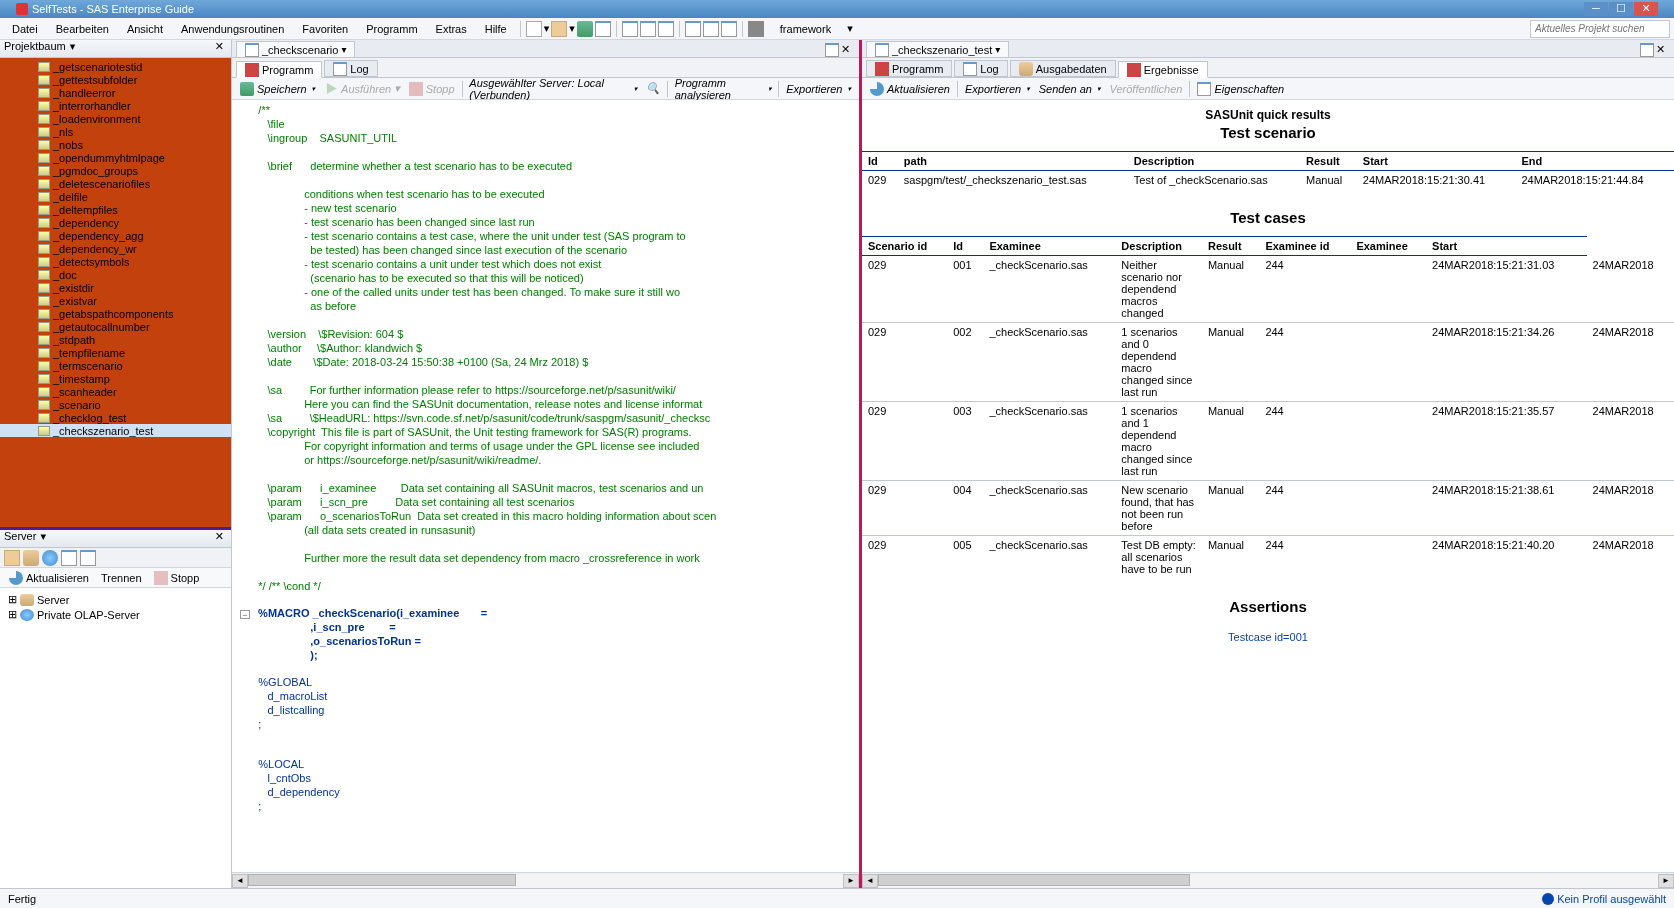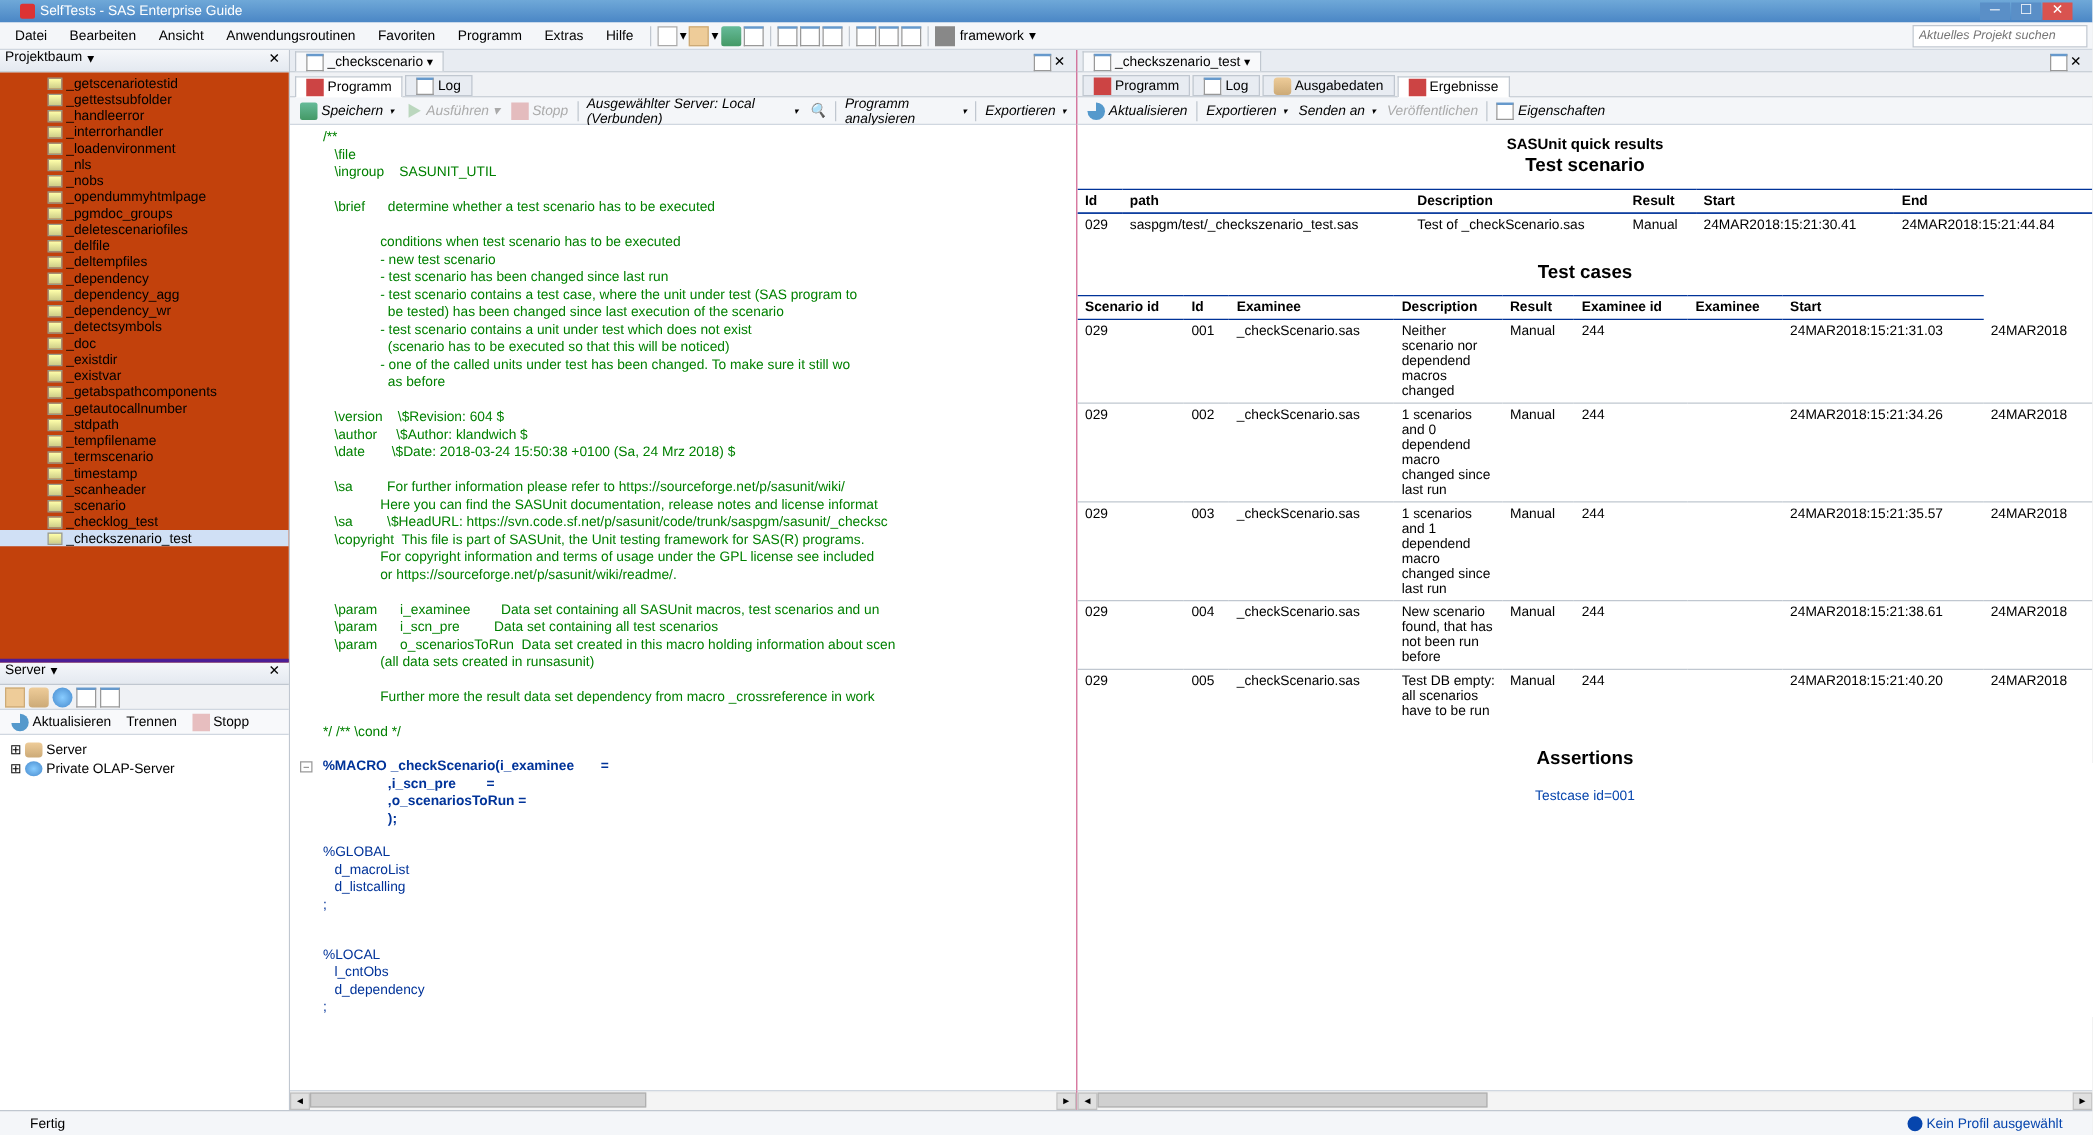--- a/index.html
+++ b/index.html
@@ -8,21 +8,21 @@
 .titlebar { background: linear-gradient(#6fa8d8, #4a86c5); height: 18px; display: flex; align-items: center; padding: 0 16px; color: #fff; font-size: 10px; }
 .titlebar .icon { width: 12px; height: 12px; background: #d33; border-radius: 2px; margin-right: 4px; }
 .titlebar .wincontrols { margin-left: auto; display: flex; }
 .titlebar .wincontrols div { width: 24px; height: 14px; background: #5a8fc7; margin-left: 1px; text-align: center; line-height: 12px; cursor: pointer; }
 .titlebar .wincontrols .close { background: #d9534f; }
 
 .menubar { background: #f4f6f9; height: 22px; border-bottom: 1px solid #d0d7e0; display: flex; align-items: center; padding: 0 4px; gap: 2px; }
 .menubar .item { padding: 2px 8px; cursor: pointer; }
 .menubar .divider { width: 1px; height: 16px; background: #c0c7d0; margin: 0 3px; }
 .menubar .tbicon { width: 16px; height: 16px; cursor: pointer; display: inline-block; }
-.menubar .framework { display: flex; align-items: center; gap: 4px; }
+.menubar .framework { display: flex; align-items: center; gap: 16px; }
 .menubar .search-box { margin-left: auto; width: 140px; height: 18px; border: 1px solid #c0c7d0; padding: 0 4px; font-style: italic; color: #888; font-size: 10px; }
 
 .maincontent { flex: 1; display: flex; overflow: hidden; }
 
 .leftcol { width: 232px; display: flex; flex-direction: column; border-right: 1px solid #c0c7d0; }
 .panel-header { background: linear-gradient(#f5f7fa, #e4e9f0); height: 18px; border-bottom: 1px solid #c0c7d0; display: flex; align-items: flex-start; padding: 0 4px; font-size: 10px; }
 .panel-header .close-x { margin-left: auto; cursor: pointer; padding: 0 3px; }
 .panel-header .pin { margin-left: 4px; cursor: pointer; }
 
 .tree-panel { flex: 1; background: #c2410c; overflow-y: auto; overflow-x: hidden; border-bottom: 3px solid #4c1d95; position: relative; }
@@ -35,21 +35,21 @@
 .server-panel { height: 340px; display: flex; flex-direction: column; }
 .server-toolbar { background: #f0f2f5; border-bottom: 1px solid #d0d7e0; height: 20px; display: flex; align-items: center; padding: 0 4px; gap: 3px; }
 .server-toolbar .sicon { width: 16px; height: 16px; cursor: pointer; }
 .server-toolbar2 { background: #f8f9fb; border-bottom: 1px solid #d0d7e0; height: 20px; display: flex; align-items: center; padding: 0 4px; gap: 2px; font-size: 10px; }
 .server-toolbar2 .btn { padding: 2px 5px; cursor: pointer; display: flex; align-items: center; gap: 3px; }
 .server-tree { flex: 1; background: #fff; padding: 4px; }
 .server-tree .node { display: flex; align-items: center; gap: 3px; padding: 1px 0 1px 4px; cursor: pointer; }
 .server-tree .node .exp { width: 9px; text-align: center; }
 .server-tree .nicon { width: 14px; height: 12px; }
 
-.midcol { flex: 0 0 630px; display: flex; flex-direction: column; border-right: 1px solid #be185d; }
+.midcol { flex: 0 0 630px; display: flex; flex-direction: column; border-right: 3px solid #be185d; }
 .rightcol { flex: 1; display: flex; flex-direction: column; }
 
 .doc-tabbar { background: #e8ecf2; height: 18px; display: flex; align-items: flex-end; border-bottom: 1px solid #c0c7d0; padding: 0 4px; }
 .doc-tab { background: #f8f9fb; border: 1px solid #c0c7d0; border-bottom: none; padding: 1px 8px; margin-right: 2px; cursor: pointer; display: flex; align-items: center; gap: 3px; font-size: 10px; height: 16px; }
 .doc-tabbar .right { margin-left: auto; display: flex; gap: 2px; }
 .doc-tabbar .tbicon2 { width: 14px; height: 14px; cursor: pointer; }
 
 .inner-tabs { background: #f0f2f5; height: 20px; display: flex; align-items: flex-end; padding: 2px 4px 0; border-bottom: 1px solid #c0c7d0; }
 .inner-tab { background: #fff; border: 1px solid #c0c7d0; padding: 1px 8px; margin-right: 2px; cursor: pointer; display: flex; align-items: center; gap: 3px; font-size: 10px; height: 17px; }
 .inner-tab.active { background: #fff; border-bottom: 1px solid #fff; position: relative; top: 1px; }
@@ -75,21 +75,21 @@
 .results-area { flex: 1; background: #fff; overflow: auto; padding: 8px 0; }
 .results-area h2 { text-align: center; font-size: 12px; font-weight: bold; margin-bottom: 2px; }
 .results-area h3 { text-align: center; font-size: 15px; font-weight: bold; margin-bottom: 10px; }
 .results-area h3.section { margin-top: 20px; }
 .rtable { width: 100%; border-collapse: collapse; font-size: 10px; }
 .rtable th { border-top: 1px solid #003399; border-bottom: 1px solid #003399; padding: 3px 6px; text-align: left; font-weight: bold; }
 .rtable td { padding: 3px 6px; vertical-align: top; }
 .rtable .sep td { border-top: 1px solid #c0c7d0; }
 .assert-link { color: #0645ad; text-align: center; padding: 6px 0; display: block; }
 
-.statusbar { height: 20px; background: #f4f6f9; border-top: 1px solid #c0c7d0; display: flex; align-items: center; padding: 0 24px; font-size: 10px; }
+.statusbar { height: 20px; background: #f4f6f9; border-top: 1px solid #c0c7d0; display: flex; align-items: center; padding: 0 8px; font-size: 10px; }
 .statusbar .right { margin-left: auto; display: flex; align-items: center; gap: 3px; color: #0645ad; }
 .statusbar .right .picon { width: 12px; height: 12px; background: #0645ad; border-radius: 50%; }
 
 .icon-save { background: linear-gradient(#6b9, #496); border-radius: 2px; }
 .icon-play { background: #6a6; clip-path: polygon(20% 10%, 90% 50%, 20% 90%); }
 .icon-stop { background: #c66; }
 .icon-refresh { background: conic-gradient(#59c, #59c 270deg, transparent 270deg); border-radius: 50%; }
 .icon-doc { background: #fff; border: 1px solid #999; border-top: 2px solid #69c; }
 .icon-folder { background: #ec9; border: 1px solid #ca7; }
 .icon-new { background: #fff; border: 1px solid #aaa; }

